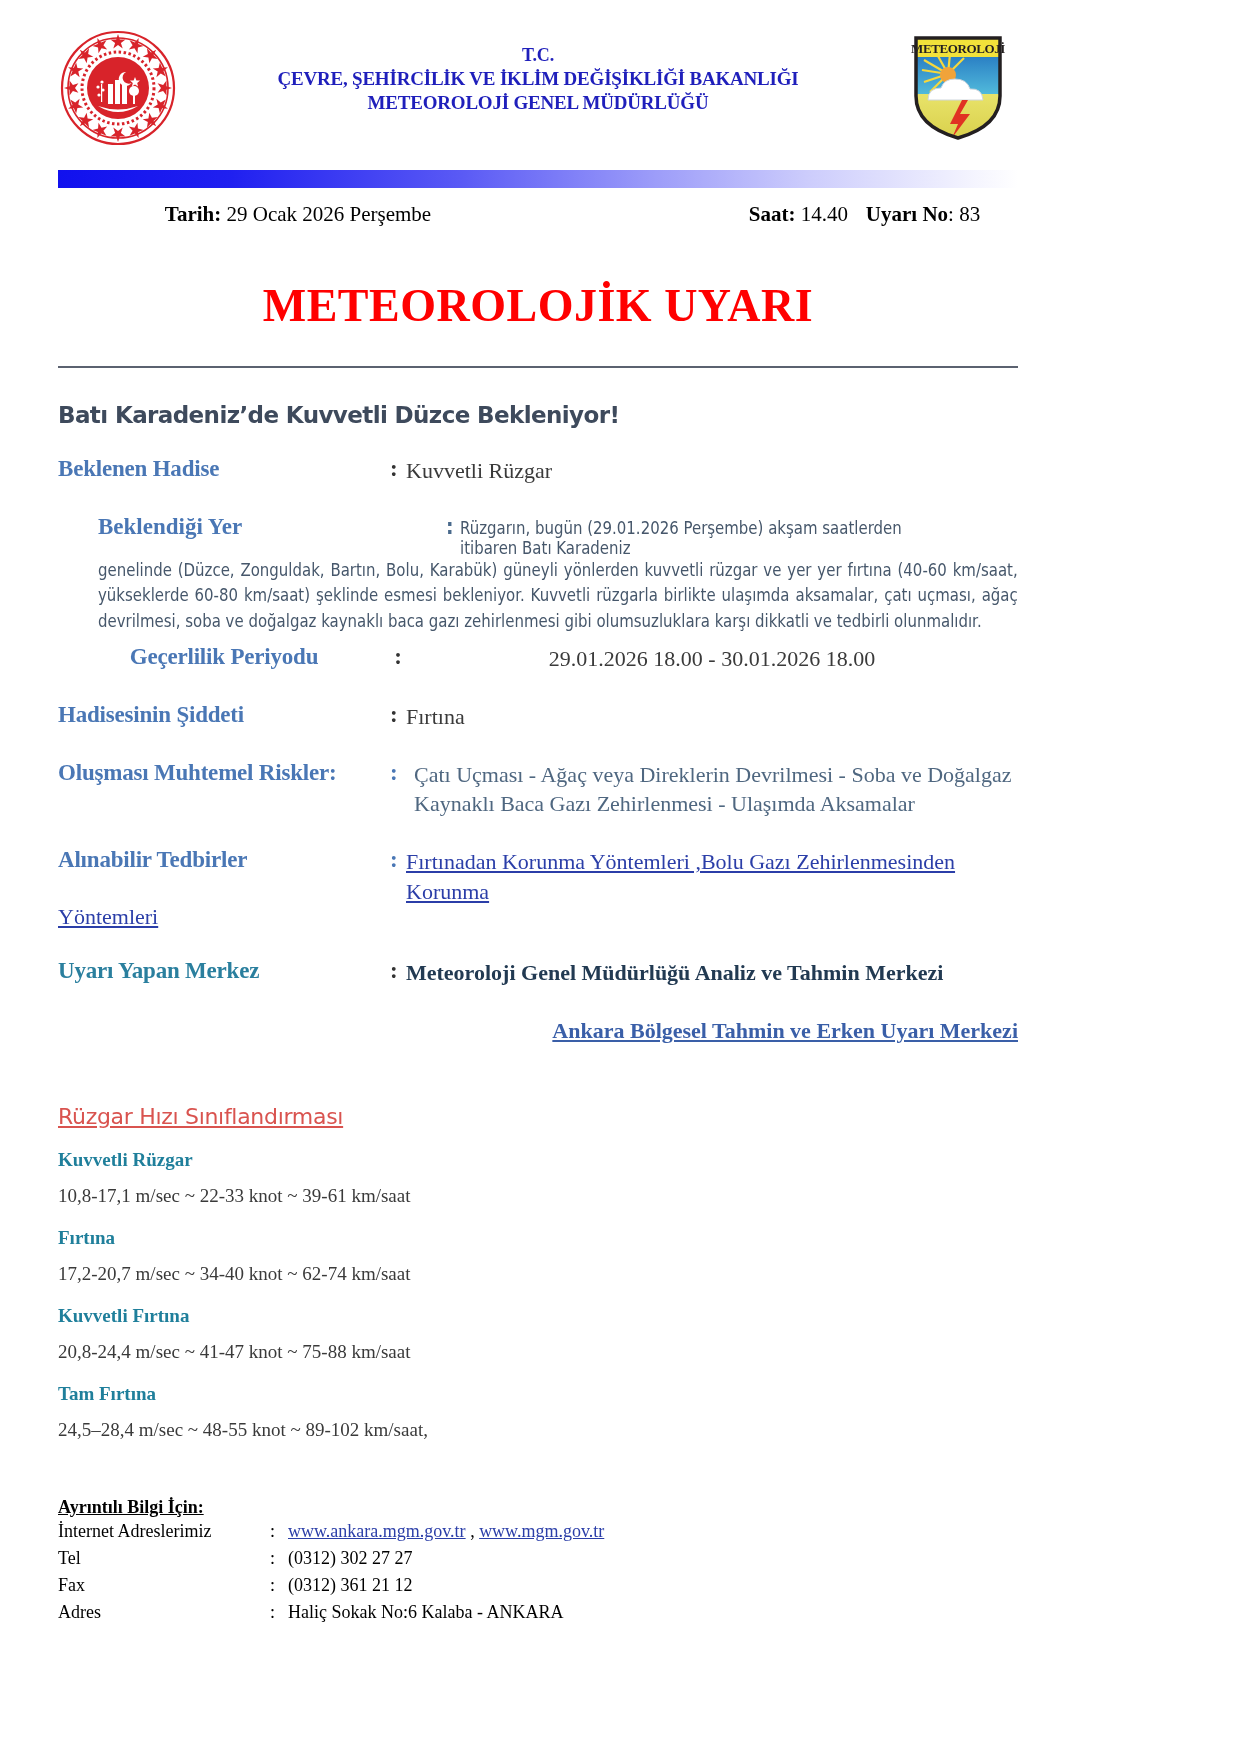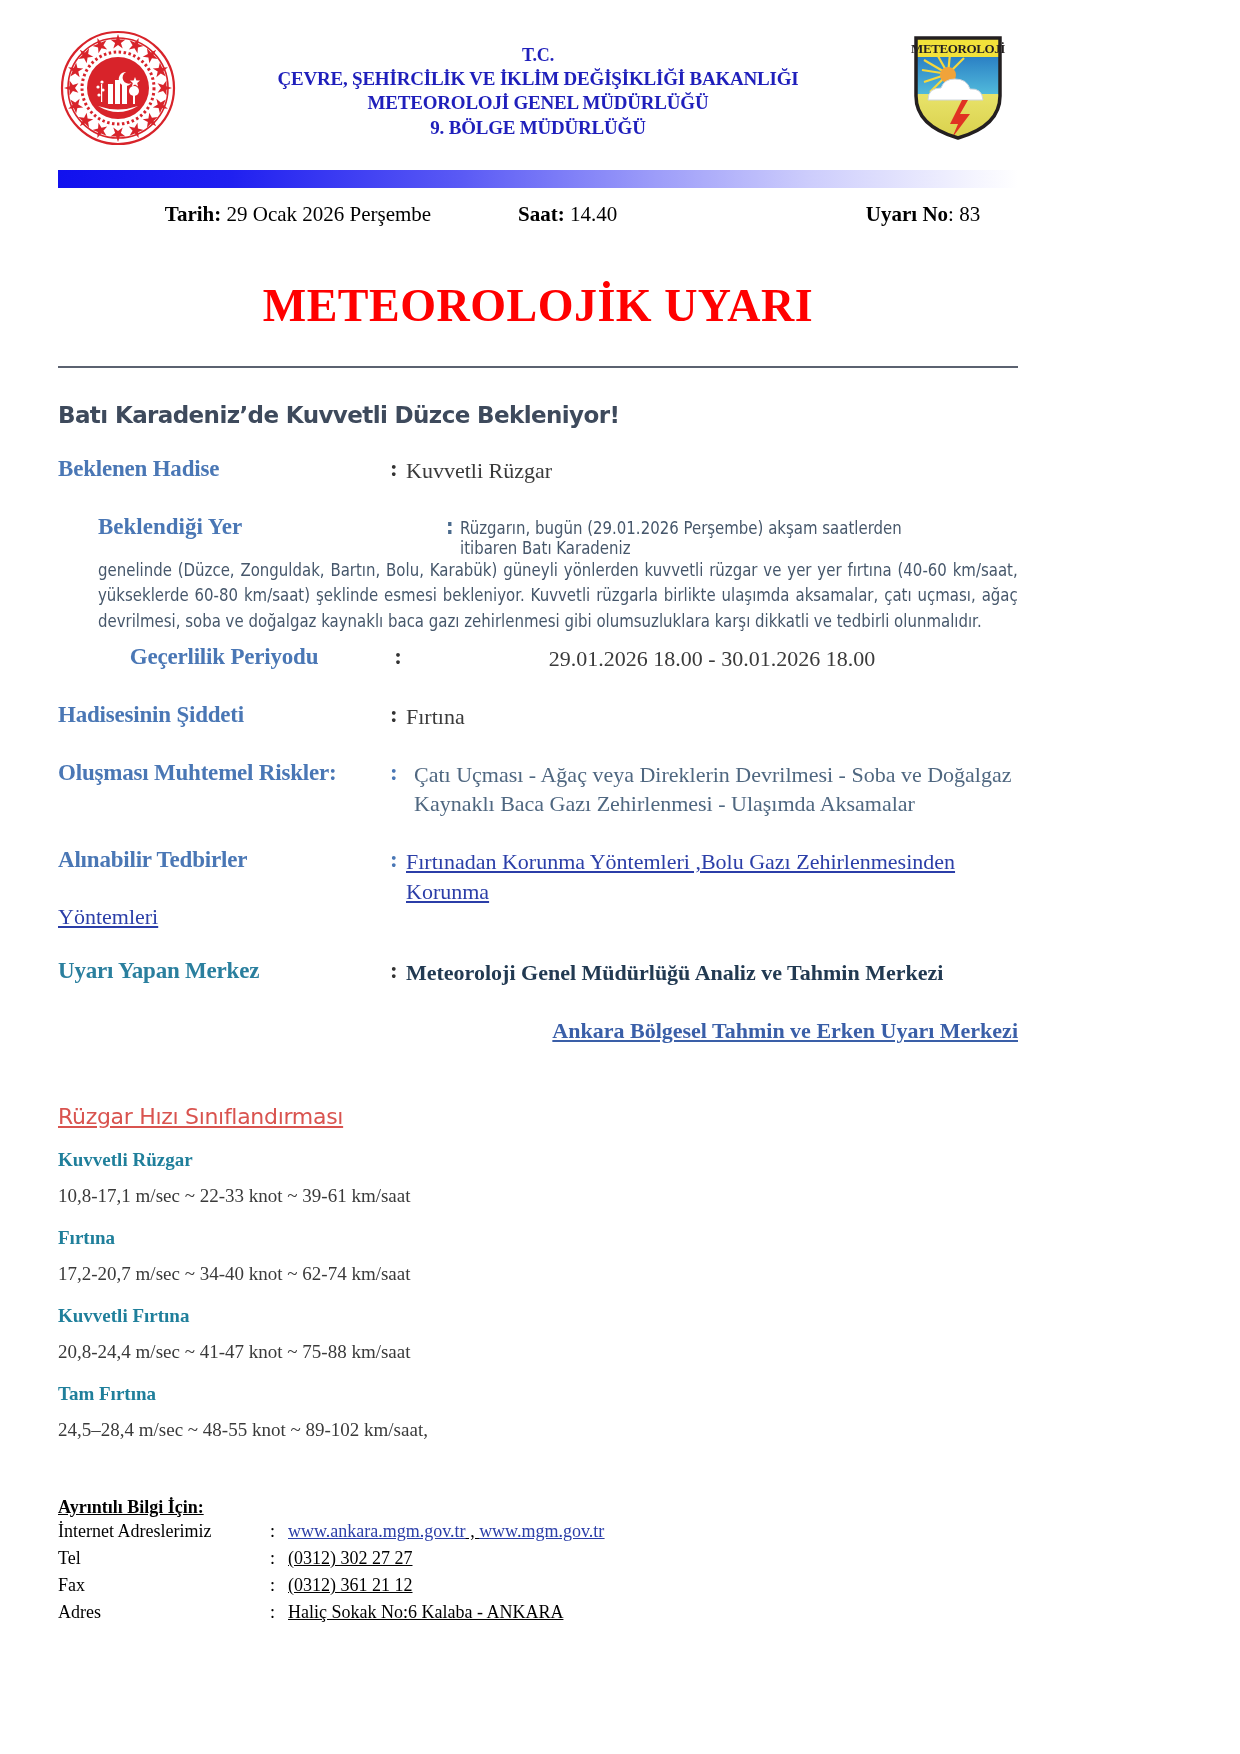--- a/index.html
+++ b/index.html
@@ -68,21 +68,21 @@
   }
 
   
   .date-row {
     display: flex;
     margin-top: 14px;
     font-size: 21px;
     padding: 0 20px;
   }
   .date-row .cell-date { flex: 0 0 440px; text-align: center; }
-  .date-row .cell-time { flex: 0 0 330px; text-align: left; }
+  .date-row .cell-time { flex: 0 0 330px; text-align: right; }
   .date-row .cell-no   { flex: 1 1 auto;  text-align: center; }
   .date-row b { font-weight: bold; }
 
   
   .main-title {
     text-align: center;
     color: #ff0000;
     font-size: 46px;
     font-weight: bold;
     letter-spacing: 0.5px;
@@ -243,21 +243,21 @@
   .footer-row {
     display: flex;
     font-family: "Liberation Serif", serif;
     font-size: 18px;
     line-height: 1.5;
     color: #000;
     align-items: center;
   }
   .footer-row .fkey { flex: 0 0 212px; }
   .footer-row .fcolon { flex: 0 0 18px; }
-  .footer-row .fval { flex: 1 1 auto; text-decoration: underline; }
+  .footer-row .fval { flex: 1 1 auto; }
   .footer-row .fval a {
     color: #2b3ea8;
     text-decoration: underline;
   }
 </style>
 </head>
 <body>
 
 <div class="page">
 
@@ -306,21 +306,20 @@
             <rect x="43" y="56" width="1.2" height="18"></rect>
           </g>
         </g>
       </svg>
     </div>
 
     <div class="header-center">
       <div class="ln1">T.C.</div>
       <div>ÇEVRE, ŞEHİRCİLİK VE İKLİM DEĞİŞİKLİĞİ BAKANLIĞI</div>
       <div>METEOROLOJİ GENEL MÜDÜRLÜĞÜ</div>
-      <div>9. BÖLGE MÜDÜRLÜĞÜ</div>
     </div>
 
     <div class="header-logo-right">
       <svg width="100" height="108" viewBox="0 0 100 108" aria-hidden="true">
         <defs>
           <clipPath id="shieldclip">
             <path d="M8 4 H92 V62 Q92 92 50 104 Q8 92 8 62 Z"></path>
           </clipPath>
           <linearGradient id="skyg" x1="0" y1="0" x2="0" y2="1">
             <stop offset="0%" stop-color="#2a7fc4"></stop>

